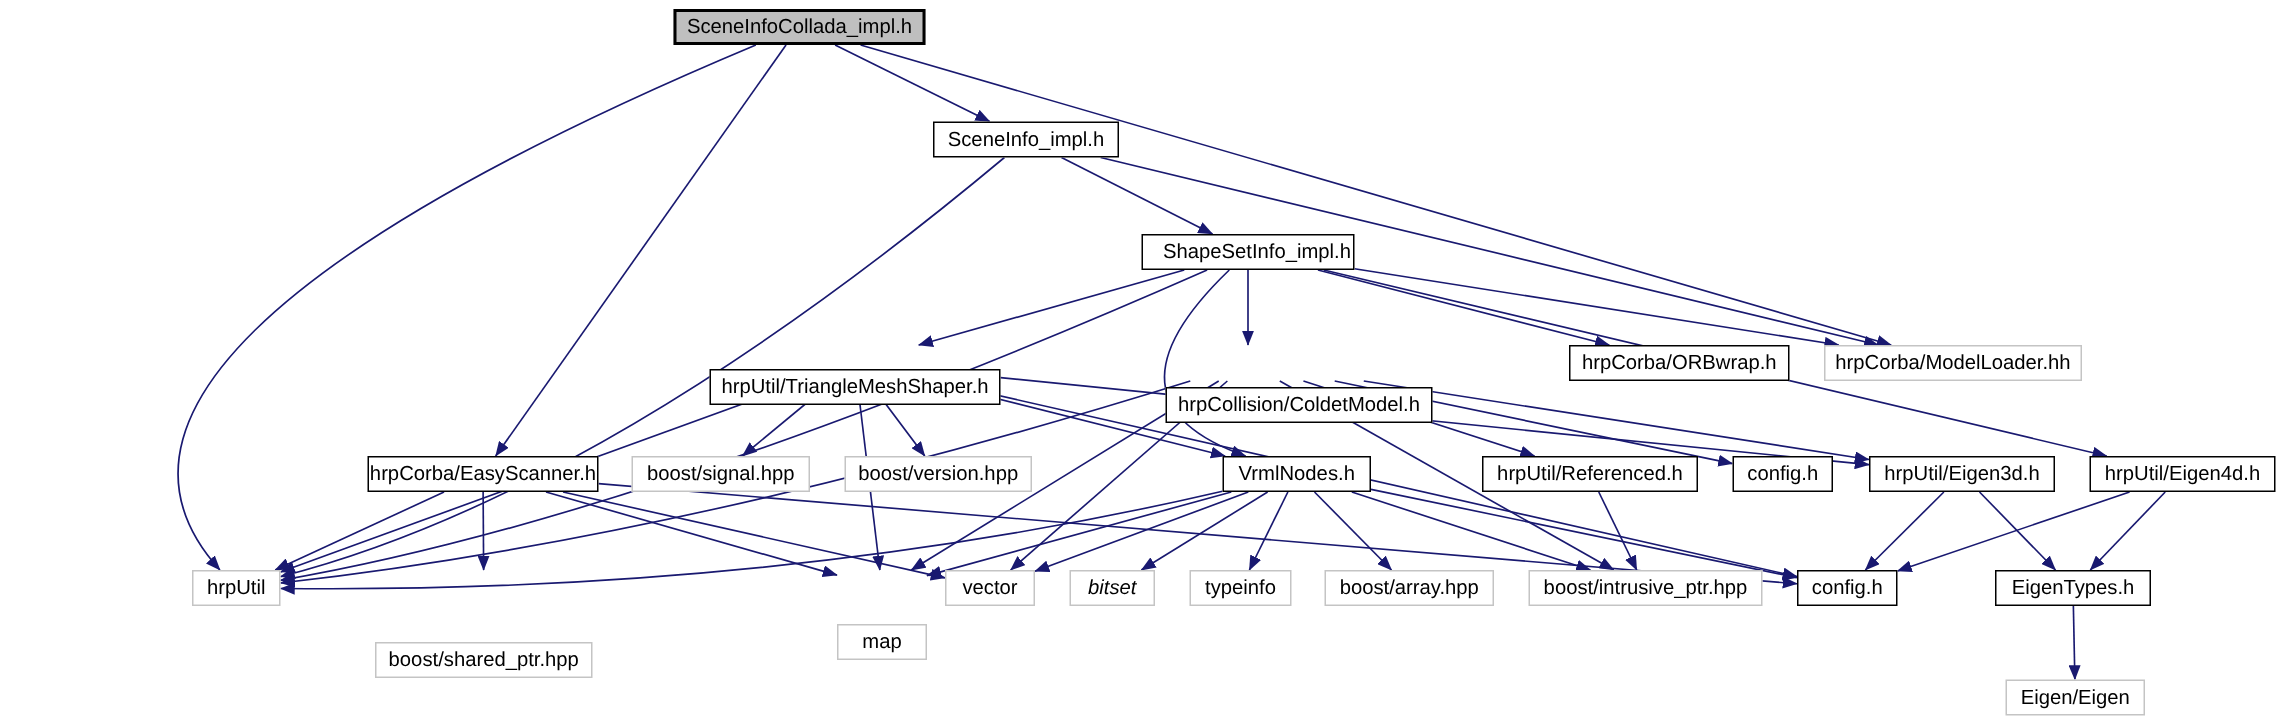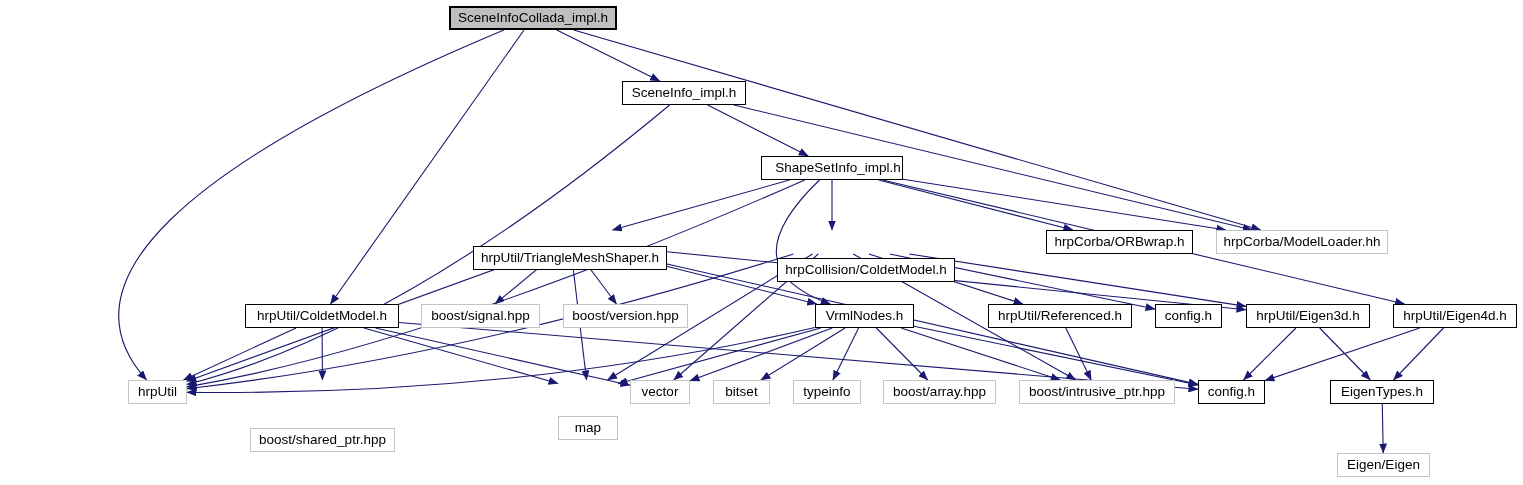--- a/index.html
+++ b/index.html
@@ -90,33 +90,33 @@
       </g>
   </svg>
   <div id="nodes">
       <div class="node root" style="left: 449px; top: 6px; width: 168px; height: 24px;">SceneInfoCollada_impl.h</div>
       <div class="node doc" style="left: 622px; top: 81px; width: 124px; height: 24px;">SceneInfo_impl.h</div>
       <div class="node doc" style="left: 761px; top: 156px; width: 142px; height: 24px; padding-left: 12px;">ShapeSetInfo_impl.h</div>
       <div class="node doc" style="left: 473px; top: 246px; width: 194px; height: 24px;">hrpUtil/TriangleMeshShaper.h</div>
       <div class="node doc" style="left: 777px; top: 230px; width: 178px; height: 24px; margin-top: 28px;">hrpCollision/ColdetModel.h</div>
       <div class="node doc" style="left: 1046px; top: 230px; width: 147px; height: 24px;">hrpCorba/ORBwrap.h</div>
       <div class="node plain" style="left: 1216px; top: 230px; width: 172px; height: 24px;">hrpCorba/ModelLoader.hh</div>
-      <div class="node doc" style="left: 245px; top: 304px; width: 154px; height: 24px;">hrpUtil/ColdetModel.h</div>
+      <div class="node doc" style="left: 245px; top: 304px; width: 154px; height: 24px;">hrpCorba/EasyScanner.h</div>
       <div class="node plain" style="left: 421px; top: 304px; width: 119px; height: 24px;">boost/signal.hpp</div>
       <div class="node plain" style="left: 563px; top: 304px; width: 125px; height: 24px;">boost/version.hpp</div>
       <div class="node doc" style="left: 815px; top: 304px; width: 99px; height: 24px;">VrmlNodes.h</div>
       <div class="node doc" style="left: 988px; top: 304px; width: 144px; height: 24px;">hrpUtil/Referenced.h</div>
       <div class="node doc" style="left: 1155px; top: 304px; width: 67px; height: 24px;">config.h</div>
       <div class="node doc" style="left: 1246px; top: 304px; width: 124px; height: 24px;">hrpUtil/Eigen3d.h</div>
       <div class="node doc" style="left: 1393px; top: 304px; width: 124px; height: 24px;">hrpUtil/Eigen4d.h</div>
       <div class="node plain" style="left: 128px; top: 380px; width: 59px; height: 24px;">hrpUtil</div>
       <div class="node plain" style="left: 250px; top: 380px; width: 145px; height: 24px; margin-top: 48px;">boost/shared_ptr.hpp</div>
       <div class="node plain" style="left: 558px; top: 380px; width: 60px; height: 24px; margin-top: 36px;">map</div>
       <div class="node plain" style="left: 630px; top: 380px; width: 60px; height: 24px;">vector</div>
-      <div class="node plain" style="left: 713px; top: 380px; width: 57px; height: 24px;">bitset</div>
+      <div class="node plain" style="left: 713px; top: 380px; width: 57px; height: 24px; font-style: italic;">bitset</div>
       <div class="node plain" style="left: 793px; top: 380px; width: 68px; height: 24px;">typeinfo</div>
       <div class="node plain" style="left: 883px; top: 380px; width: 113px; height: 24px;">boost/array.hpp</div>
       <div class="node plain" style="left: 1019px; top: 380px; width: 156px; height: 24px;">boost/intrusive_ptr.hpp</div>
       <div class="node doc" style="left: 1198px; top: 380px; width: 67px; height: 24px;">config.h</div>
       <div class="node doc" style="left: 1330px; top: 380px; width: 104px; height: 24px;">EigenTypes.h</div>
       <div class="node plain" style="left: 1337px; top: 453px; width: 93px; height: 24px;">Eigen/Eigen</div>
     </div>
 </div>
 
 </body></html>

